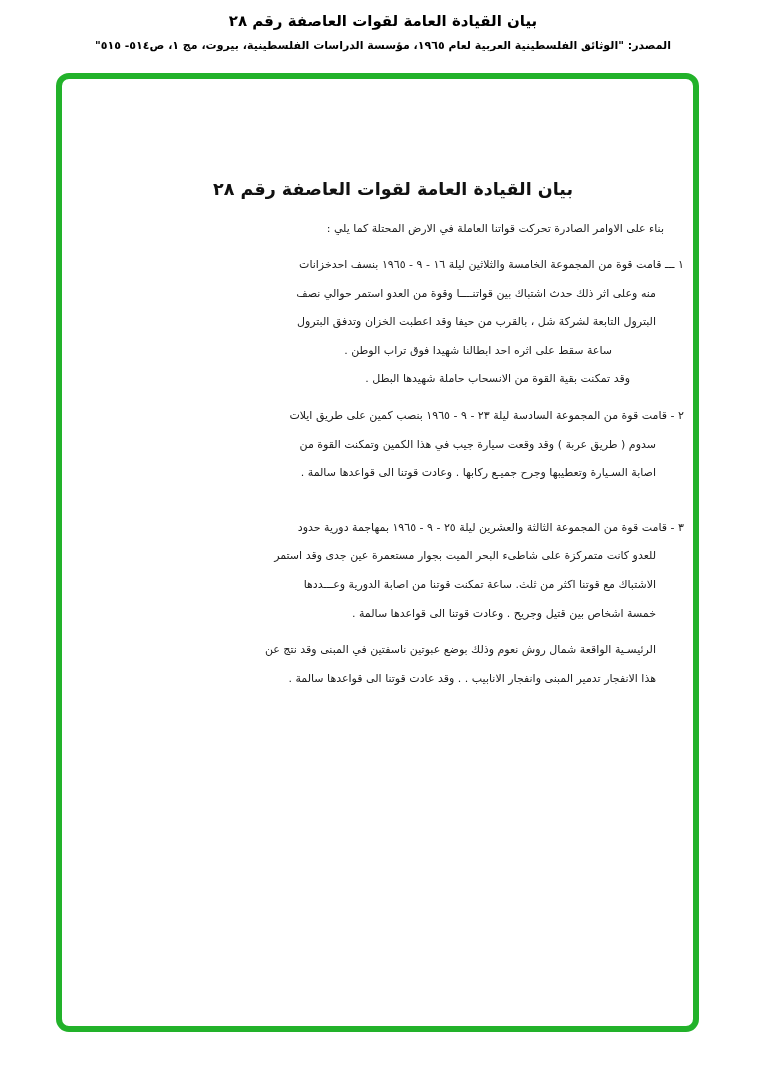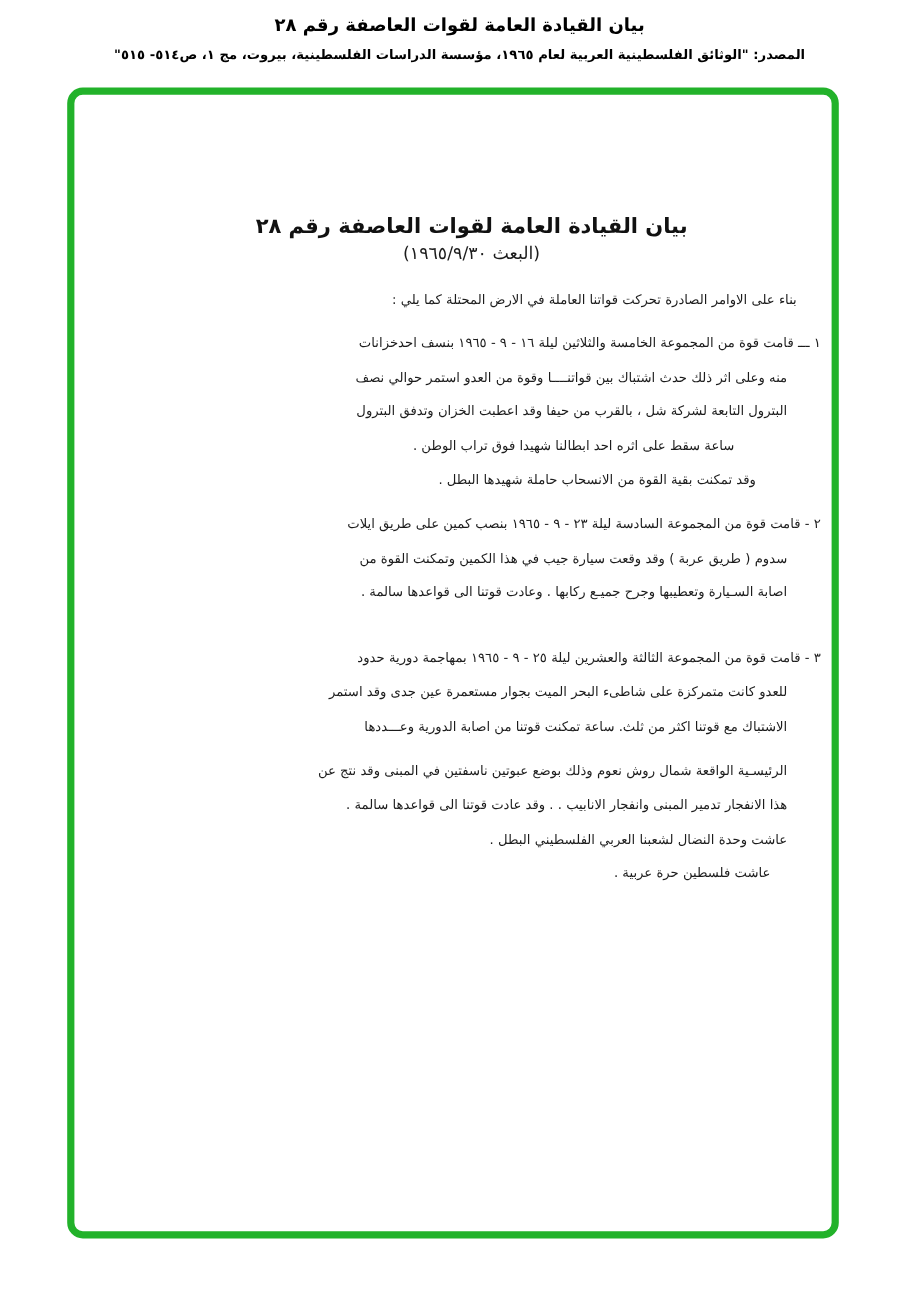--- a/index.html
+++ b/index.html
@@ -57,43 +57,39 @@
 <body>
 
 <header class="top-header">
   <div class="top-title" dir="rtl">بيان القيادة العامة لقوات العاصفة رقم ٢٨</div>
   <div class="source-line" dir="rtl">المصدر: "الوثائق الفلسطينية العربية لعام ١٩٦٥، مؤسسة الدراسات الفلسطينية، بيروت، مج ١، ص٥١٤- ٥١٥"</div>
 </header>
 
 <div class="frame" style="border-color: rgb(34, 178, 42);">
   <div class="doc" style="color: rgb(28, 28, 28);">
     <div class="doc-title">بيان القيادة العامة لقوات العاصفة رقم ٢٨</div>
-    <div class="doc-date">(البعث ١٩٦٥/٩/٣٠)</div>
     <div class="doc-intro">بناء على الاوامر الصادرة تحركت قواتنا العاملة في الارض المحتلة كما يلي :</div>
     <div class="doc-body">
         <div class="item">
           <div class="line" style="padding-right: 0px;">١ ـــ قامت قوة من المجموعة الخامسة والثلاثين ليلة ١٦ - ٩ - ١٩٦٥ بنسف احدخزانات</div>
           <div class="line" style="padding-right: 28px;">منه وعلى اثر ذلك حدث اشتباك بين  قواتنــــا وقوة من العدو استمر حوالي نصف</div>
           <div class="line" style="padding-right: 28px;">البترول التابعة لشركة شل ، بالقرب من حيفا وقد اعطبت الخزان  وتدفق البترول</div>
           <div class="line" style="padding-right: 72px;">ساعة سقط على اثره احد ابطالنا شهيدا فوق تراب الوطن .</div>
           <div class="line" style="padding-right: 54px;">وقد تمكنت بقية القوة من الانسحاب حاملة شهيدها البطل .</div>
         </div>
         <div class="item">
           <div class="line" style="padding-right: 0px;">٢ - قامت قوة من المجموعة السادسة ليلة ٢٣ - ٩ - ١٩٦٥ بنصب كمين على طريق ايلات</div>
           <div class="line" style="padding-right: 28px;">سدوم ( طريق عربة ) وقد وقعت سيارة جيب في هذا الكمين  وتمكنت القوة من</div>
           <div class="line" style="padding-right: 28px;">اصابة السـيارة وتعطيبها وجرح جميـع ركابها . وعادت قوتنا الى قواعدها سالمة .</div>
         </div>
         <div class="item">
           <div class="line" style="padding-right: 0px; margin-top: 26px;">٣ - قامت قوة من المجموعة الثالثة والعشرين ليلة ٢٥ - ٩ - ١٩٦٥ بمهاجمة دورية حدود</div>
           <div class="line" style="padding-right: 28px;">للعدو كانت متمركزة على شاطىء البحر الميت بجوار مستعمرة عين جدى وقد استمر</div>
           <div class="line" style="padding-right: 28px;">الاشتباك مع قوتنا اكثر من ثلث. ساعة تمكنت قوتنا من اصابة الدورية وعـــددها</div>
+          <div class="line" style="padding-right: 28px;">خمسة اشخاص بين قتيل وجريح . وعادت قوتنا الى قواعدها سالمة .</div>
         </div>
         <div class="item">
           <div class="line" style="padding-right: 28px;">الرئيسـية الواقعة شمال روش نعوم وذلك بوضع عبوتين ناسفتين في المبنى وقد نتج عن</div>
           <div class="line" style="padding-right: 28px;">هذا الانفجار تدمير المبنى وانفجار الانابيب . . وقد عادت قوتنا الى قواعدها سالمة .</div>
-        </div>
-        <div class="closing">
-          <div class="line" style="padding-right: 28px;">عاشت وحدة النضال لشعبنا العربي الفلسطيني البطل .</div>
-          <div class="line" style="padding-right: 42px;">عاشت فلسطين حرة عربية .</div>
         </div>
       </div>
   </div>
 </div>
 
 </body></html>

